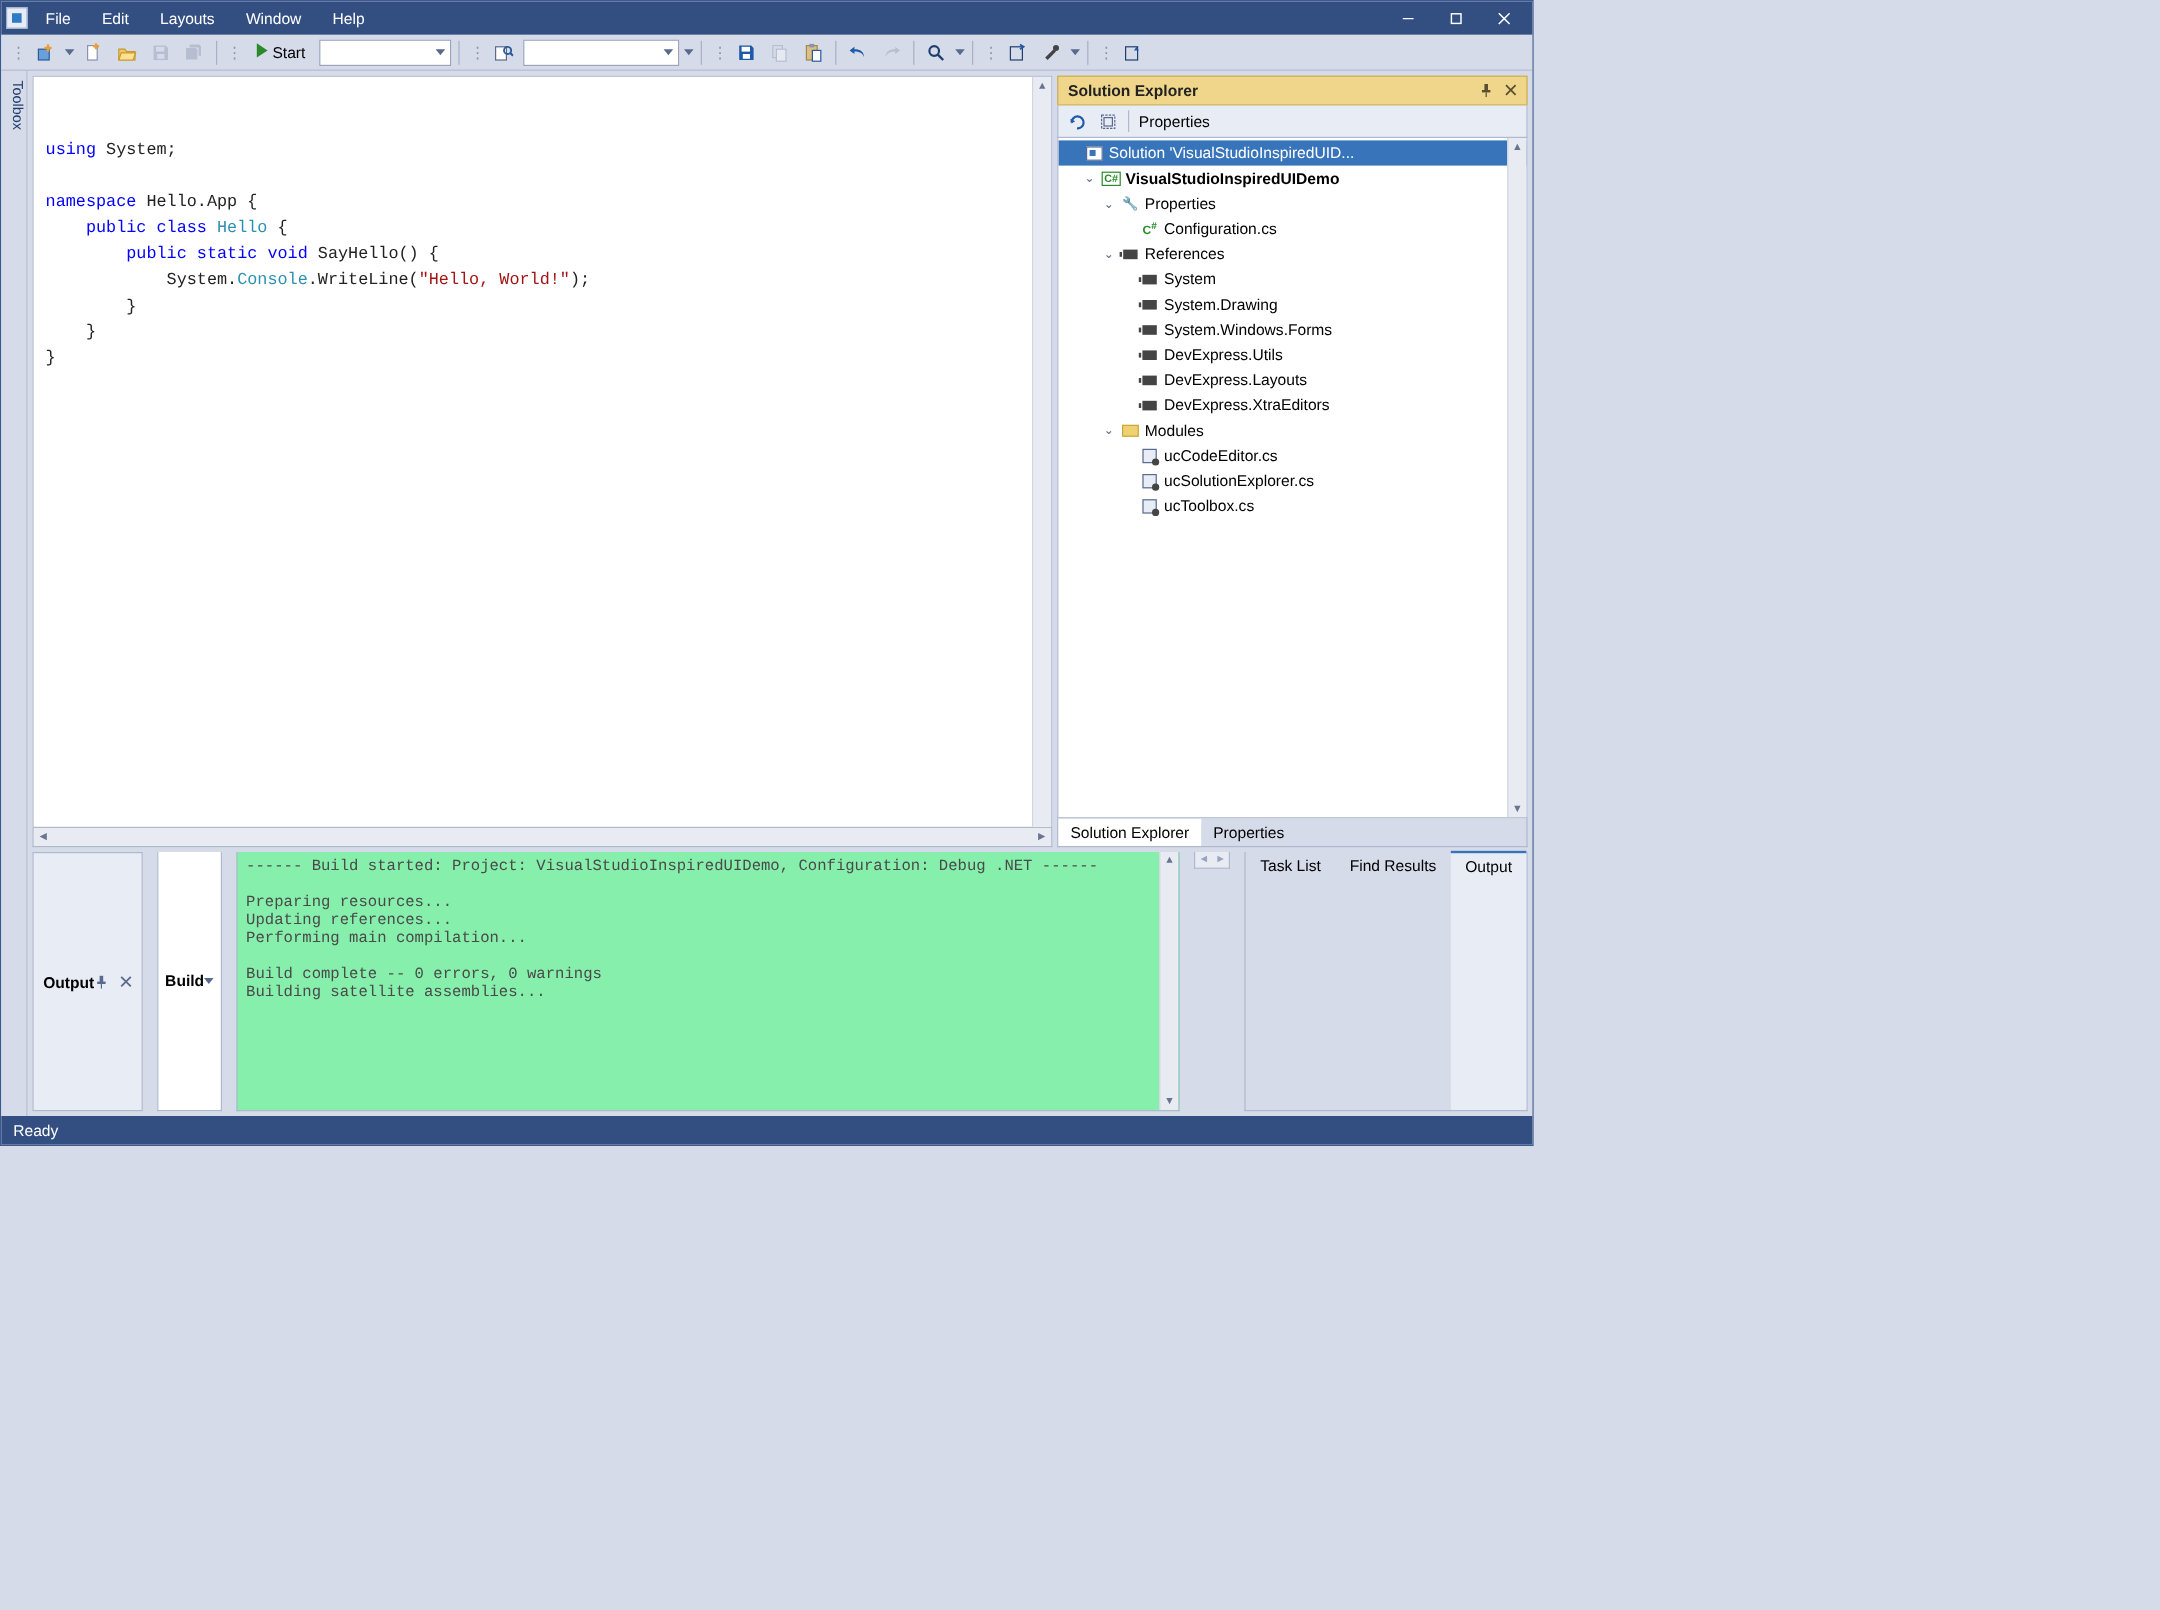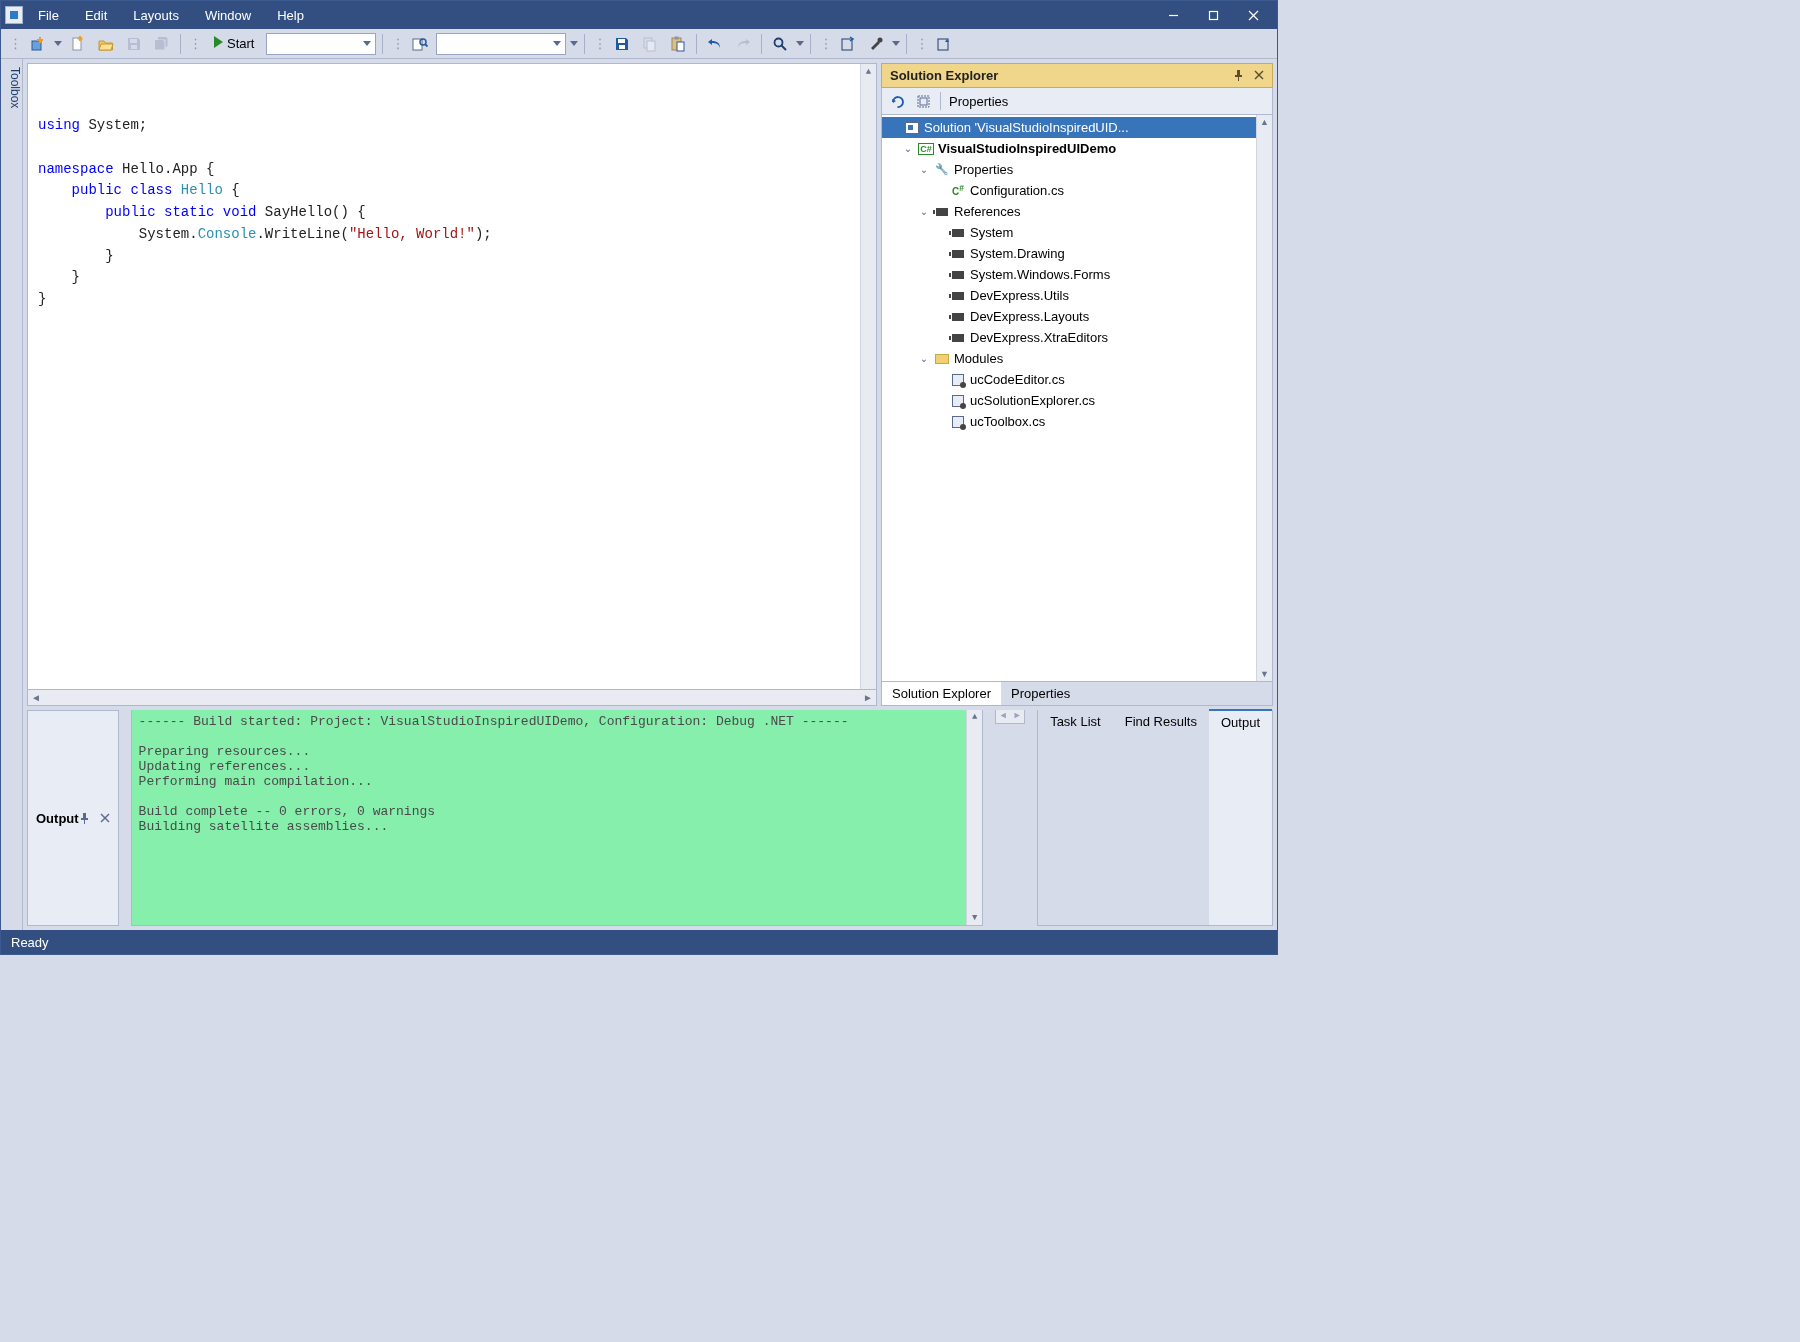--- a/index.html
+++ b/index.html
@@ -431,20 +431,24 @@
               </svg>
             </span>
           <span>
               <svg width="10" height="10" viewBox="0 0 10 10">
                 <line x1="1" y1="1" x2="9" y2="9" stroke="#5a6a8e" stroke-width="1.5"></line>
                 <line x1="9" y1="1" x2="1" y2="9" stroke="#5a6a8e" stroke-width="1.5"></line>
               </svg>
             </span>
         </div>
       </div>
+      <div class="out-combo">
+        <span>Build</span>
+        <div class="caret"></div>
+      </div>
       <div class="out-body">------ Build started: Project: VisualStudioInspiredUIDemo, Configuration: Debug .NET ------
 
 Preparing resources...
 Updating references...
 Performing main compilation...
 
 Build complete -- 0 errors, 0 warnings
 Building satellite assemblies...<div class="vscroll-stub"><div class="arrow">▲</div><div class="arrow" style="position:absolute;bottom:0;left:0;right:0">▼</div></div></div>
       <div class="out-hscroll">
           <div class="arrow">◄</div>

